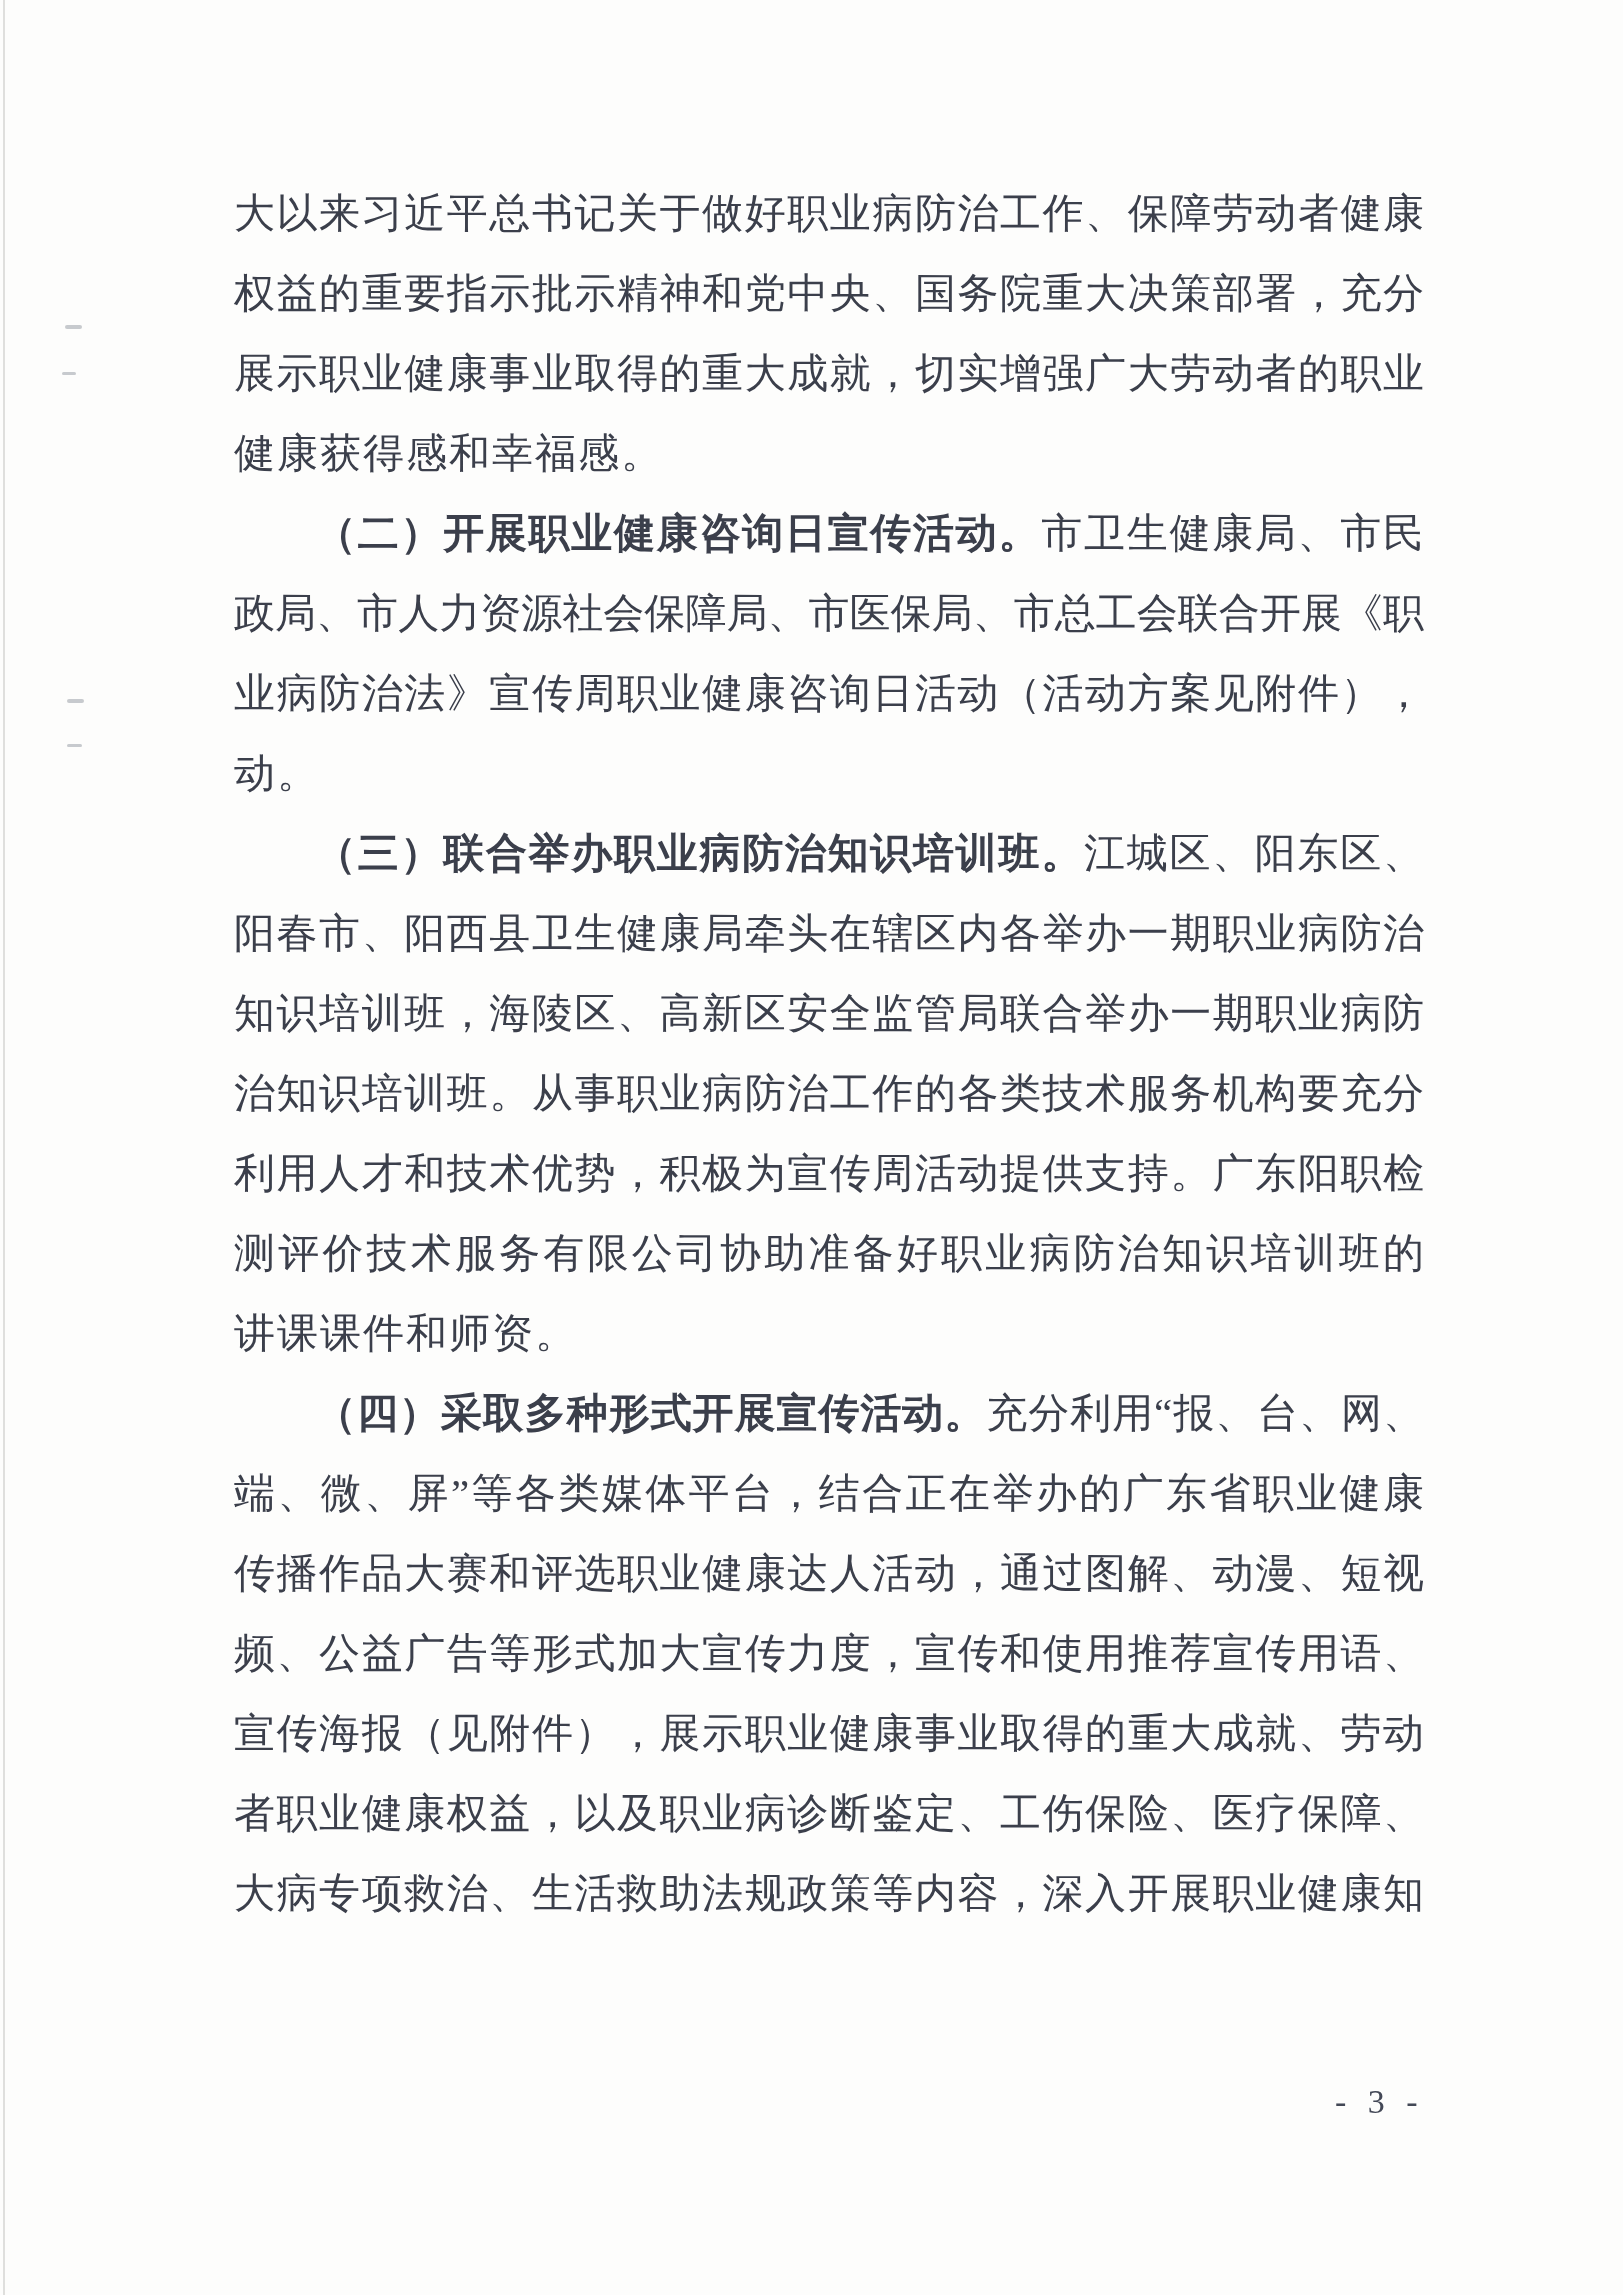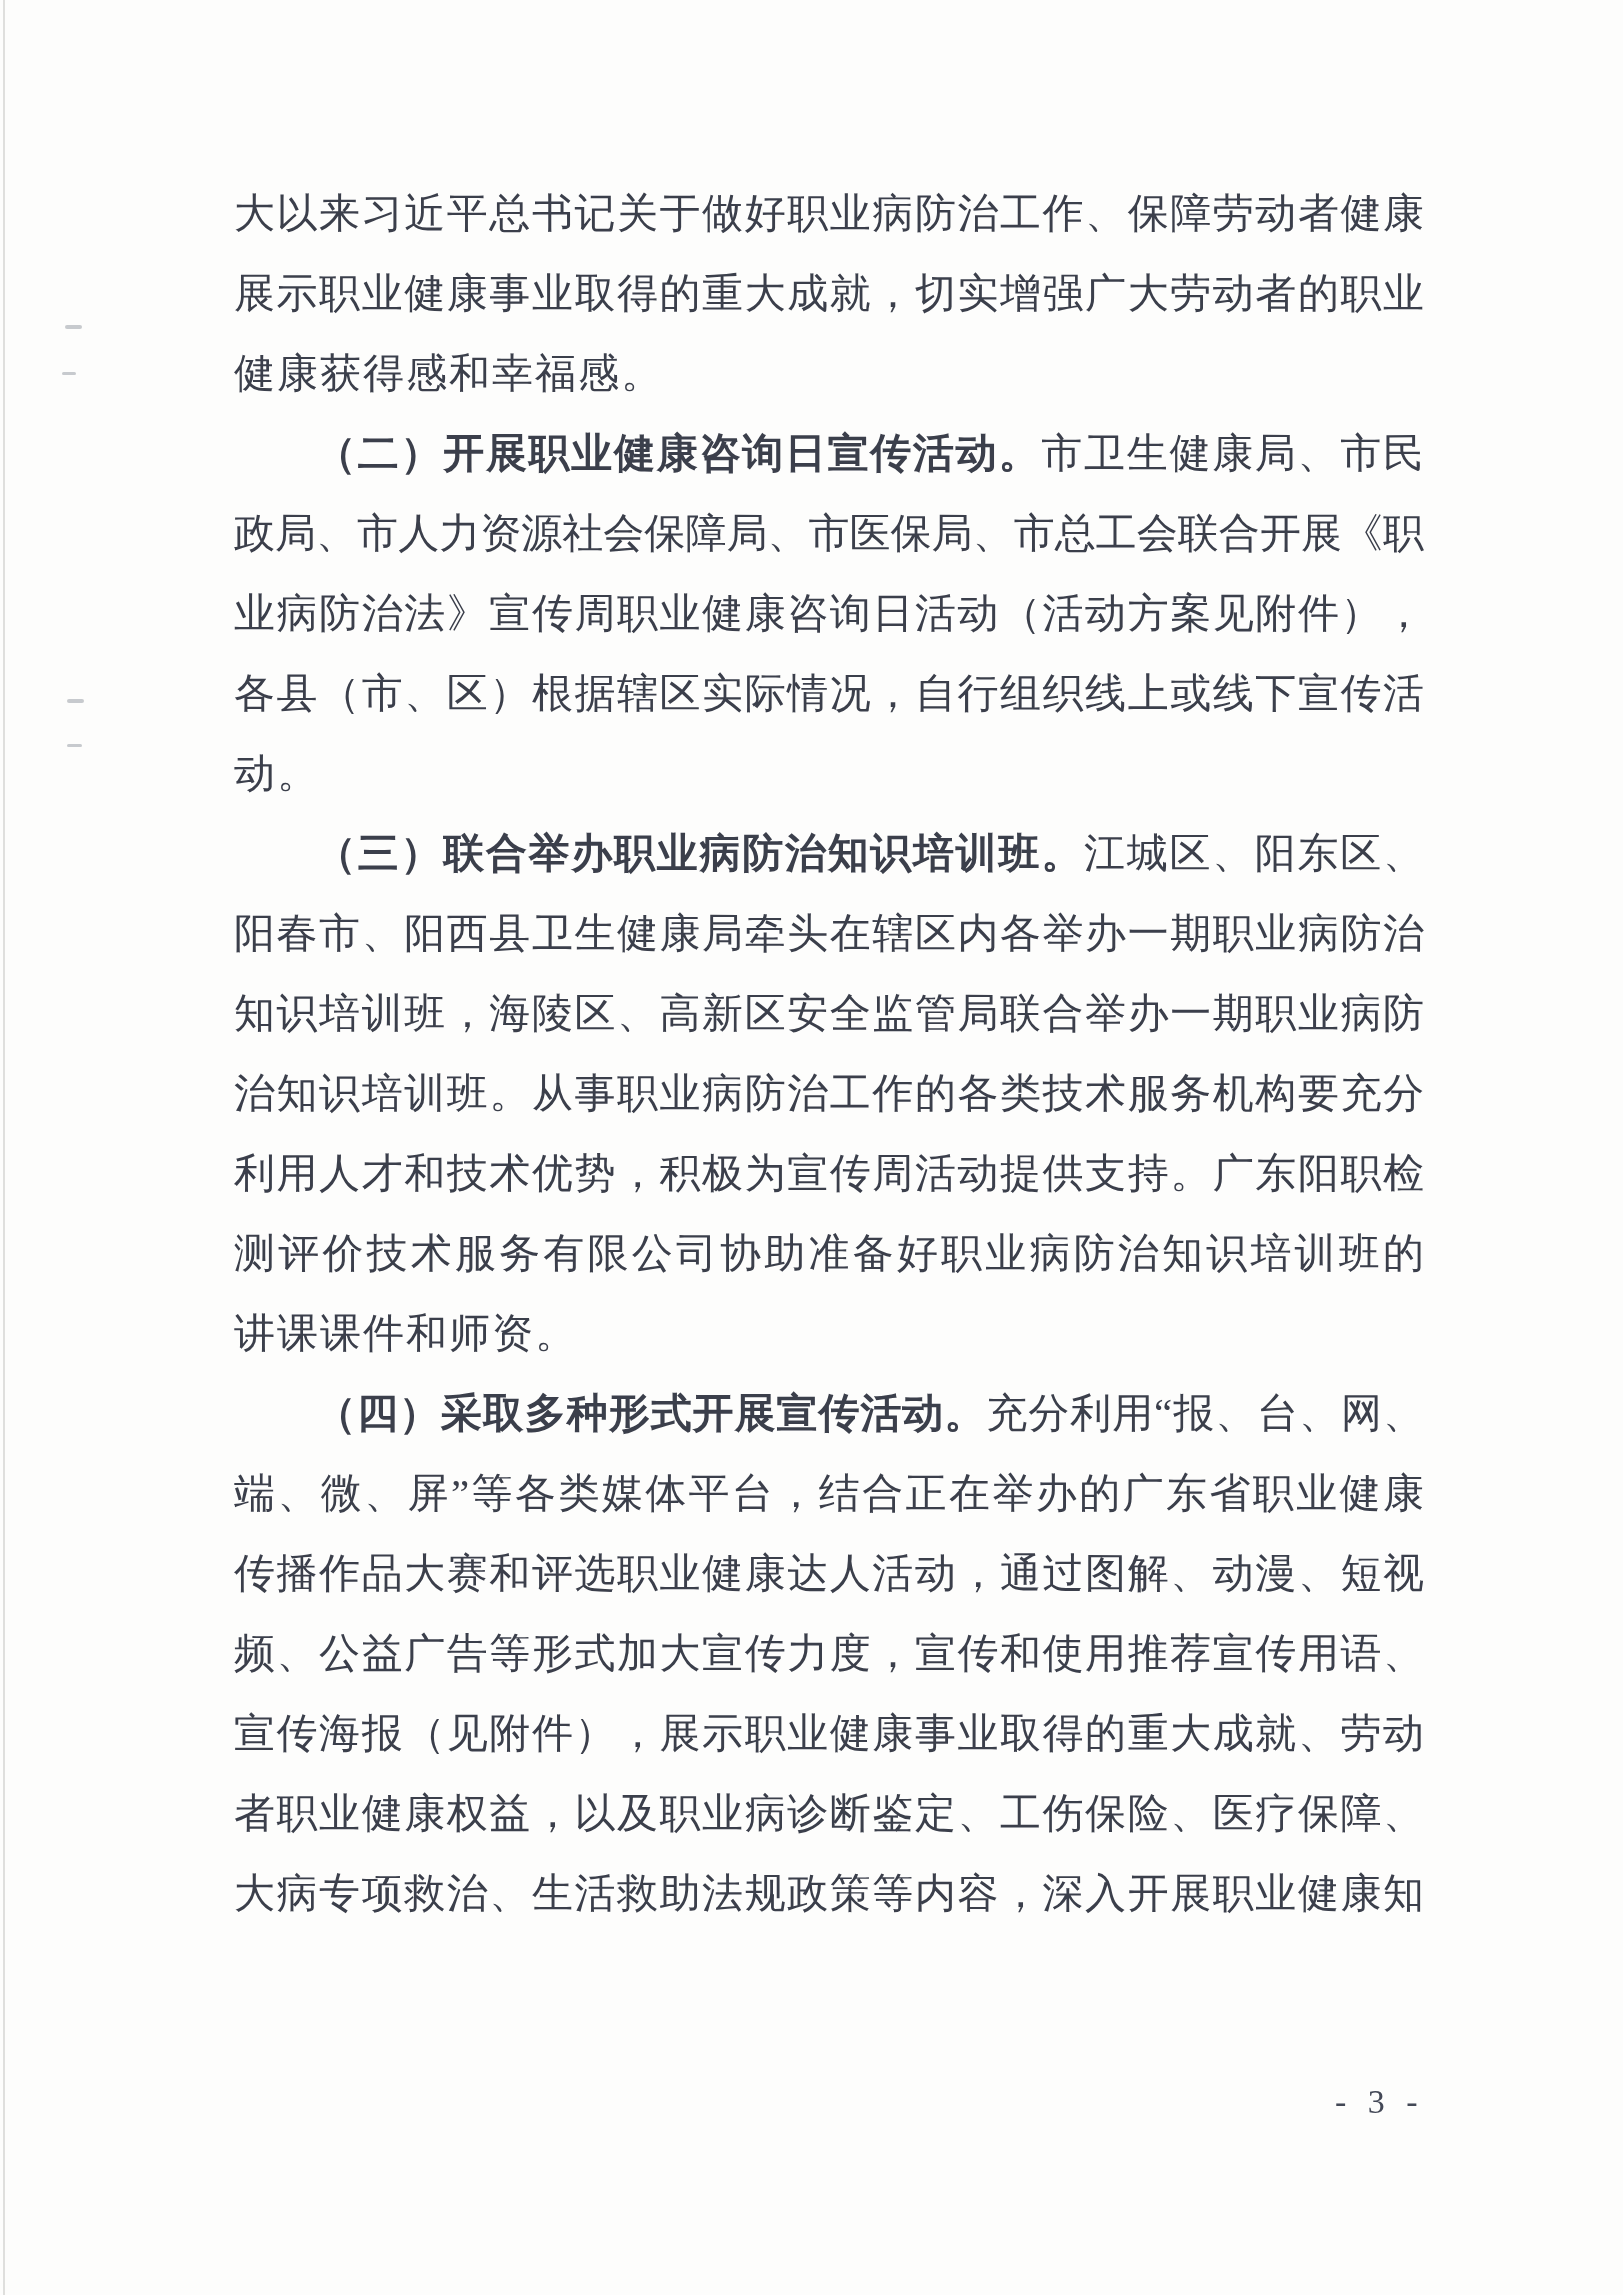--- a/index.html
+++ b/index.html
@@ -81,26 +81,26 @@
 <body>
 
 <div class="scan-edge"></div>
 <div class="scan-mark m1"></div>
 <div class="scan-mark m2"></div>
 <div class="scan-mark m3"></div>
 <div class="scan-mark m4"></div>
 
 <div class="text-block">
     <div class="line justify"><span class="seg">大以来习近平总书记关于做好职业病防治工作、保障劳动者健康</span></div>
+    <div class="line justify"><span class="seg">权益的重要指示批示精神和党中央、国务院重大决策部署，充分</span></div>
     <div class="line justify"><span class="seg">展示职业健康事业取得的重大成就，切实增强广大劳动者的职业</span></div>
     <div class="line left"><span class="seg">健康获得感和幸福感。</span></div>
     <div class="line justify indent"><span class="seg bold">（二）开展职业健康咨询日宣传活动。</span><span class="seg">市卫生健康局、市民</span></div>
     <div class="line justify"><span class="seg">政局、市人力资源社会保障局、市医保局、市总工会联合开展《职</span></div>
     <div class="line justify"><span class="seg">业病防治法》宣传周职业健康咨询日活动（活动方案见附件），</span></div>
-    <div class="line justify"><span class="seg">各县（市、区）根据辖区实际情况，自行组织线上或线下宣传活</span></div>
     <div class="line left"><span class="seg">动。</span></div>
     <div class="line justify indent"><span class="seg bold">（三）联合举办职业病防治知识培训班。</span><span class="seg">江城区、阳东区、</span></div>
     <div class="line justify"><span class="seg">阳春市、阳西县卫生健康局牵头在辖区内各举办一期职业病防治</span></div>
     <div class="line justify"><span class="seg">知识培训班，海陵区、高新区安全监管局联合举办一期职业病防</span></div>
     <div class="line justify"><span class="seg">治知识培训班。从事职业病防治工作的各类技术服务机构要充分</span></div>
     <div class="line justify"><span class="seg">利用人才和技术优势，积极为宣传周活动提供支持。广东阳职检</span></div>
     <div class="line justify"><span class="seg">测评价技术服务有限公司协助准备好职业病防治知识培训班的</span></div>
     <div class="line left"><span class="seg">讲课课件和师资。</span></div>
     <div class="line justify indent"><span class="seg bold">（四）采取多种形式开展宣传活动。</span><span class="seg">充分利用“报、台、网、</span></div>
     <div class="line justify"><span class="seg">端、微、屏”等各类媒体平台，结合正在举办的广东省职业健康</span></div>

